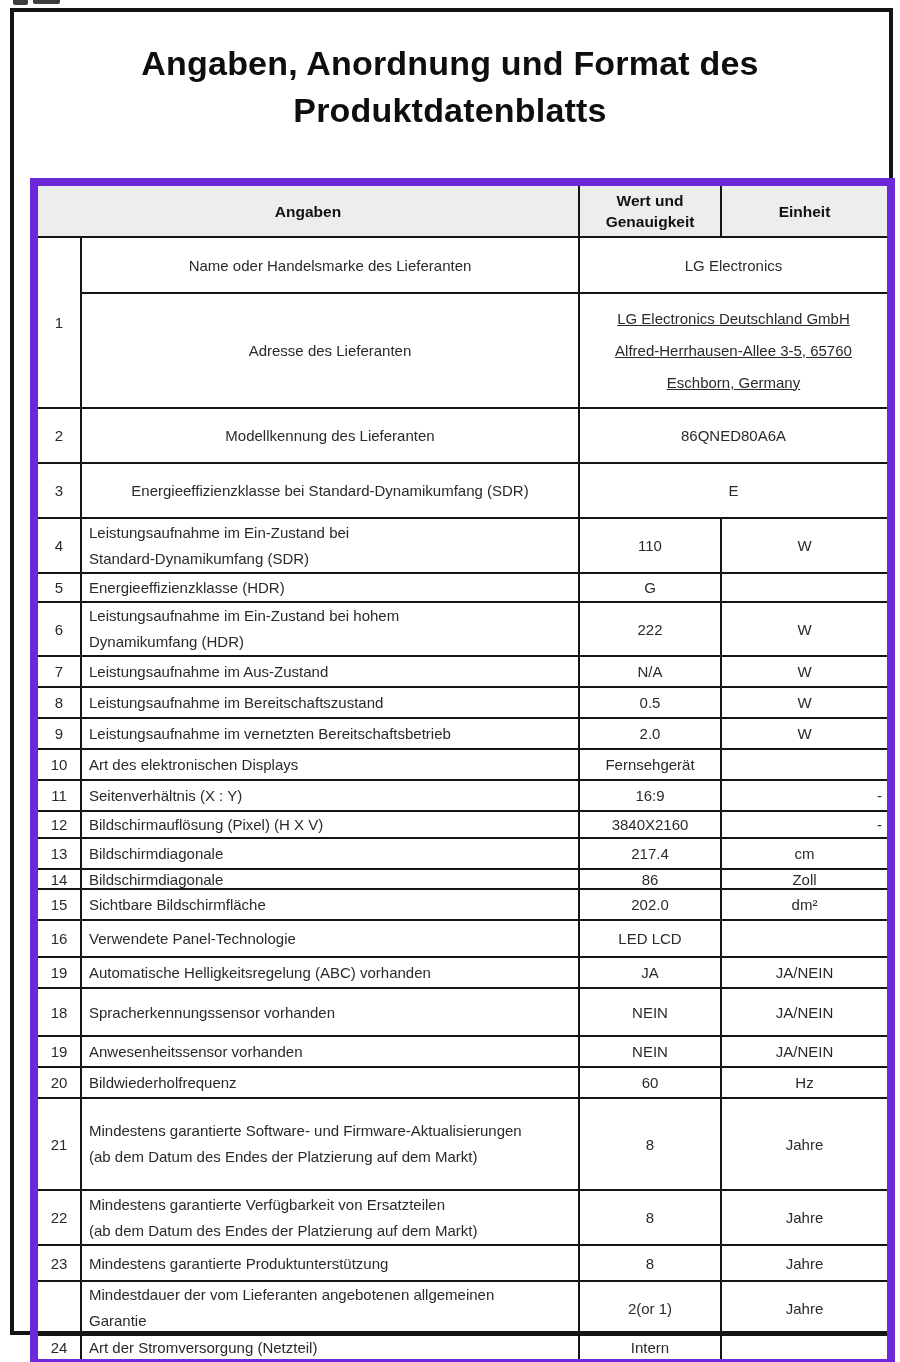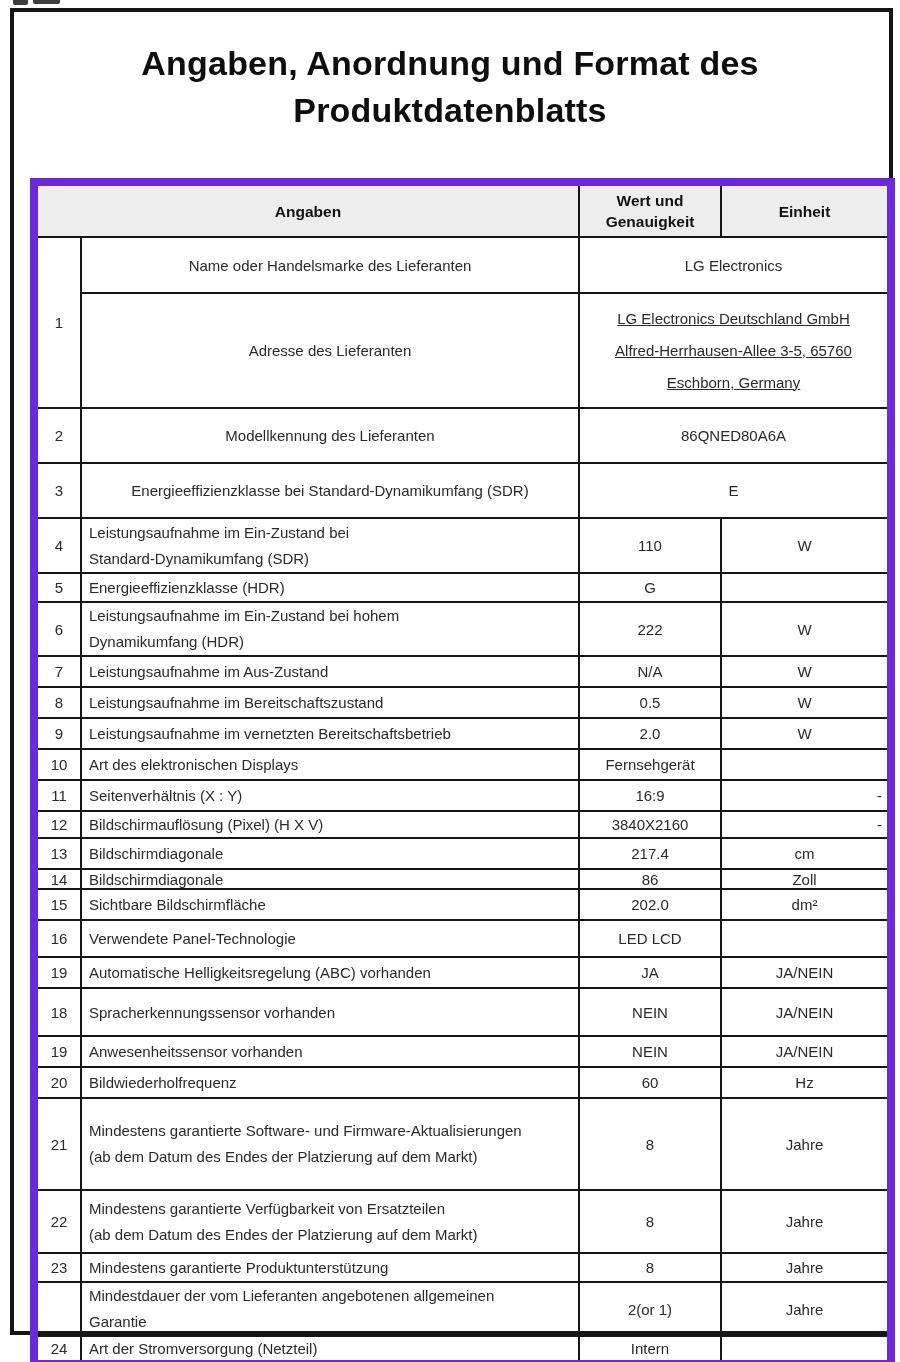--- a/index.html
+++ b/index.html
@@ -218,31 +218,31 @@
   <tr style="height:92px">
     <td class="num">21</td>
     <td class="label-l">
       <div>Mindestens garantierte Software- und Firmware-Aktualisierungen</div>
       <div>(ab dem Datum des Endes der Platzierung auf dem Markt)</div>
     </td>
     <td class="val">8</td>
     <td class="unit">Jahre</td>
   </tr>
 
-  <tr style="height:63px">
+  <tr style="height:55px">
     <td class="num">22</td>
     <td class="label-l">
       <div>Mindestens garantierte Verfügbarkeit von Ersatzteilen</div>
       <div>(ab dem Datum des Endes der Platzierung auf dem Markt)</div>
     </td>
     <td class="val">8</td>
     <td class="unit">Jahre</td>
   </tr>
 
-  <tr style="height:29px">
+  <tr style="height:36px">
     <td class="num">23</td>
     <td class="label-l">Mindestens garantierte Produktunterstützung</td>
     <td class="val">8</td>
     <td class="unit">Jahre</td>
   </tr>
 
   <tr style="height:52px">
     <td class="num"></td>
     <td class="label-l">
       <div>Mindestdauer der vom Lieferanten angebotenen allgemeinen</div>

